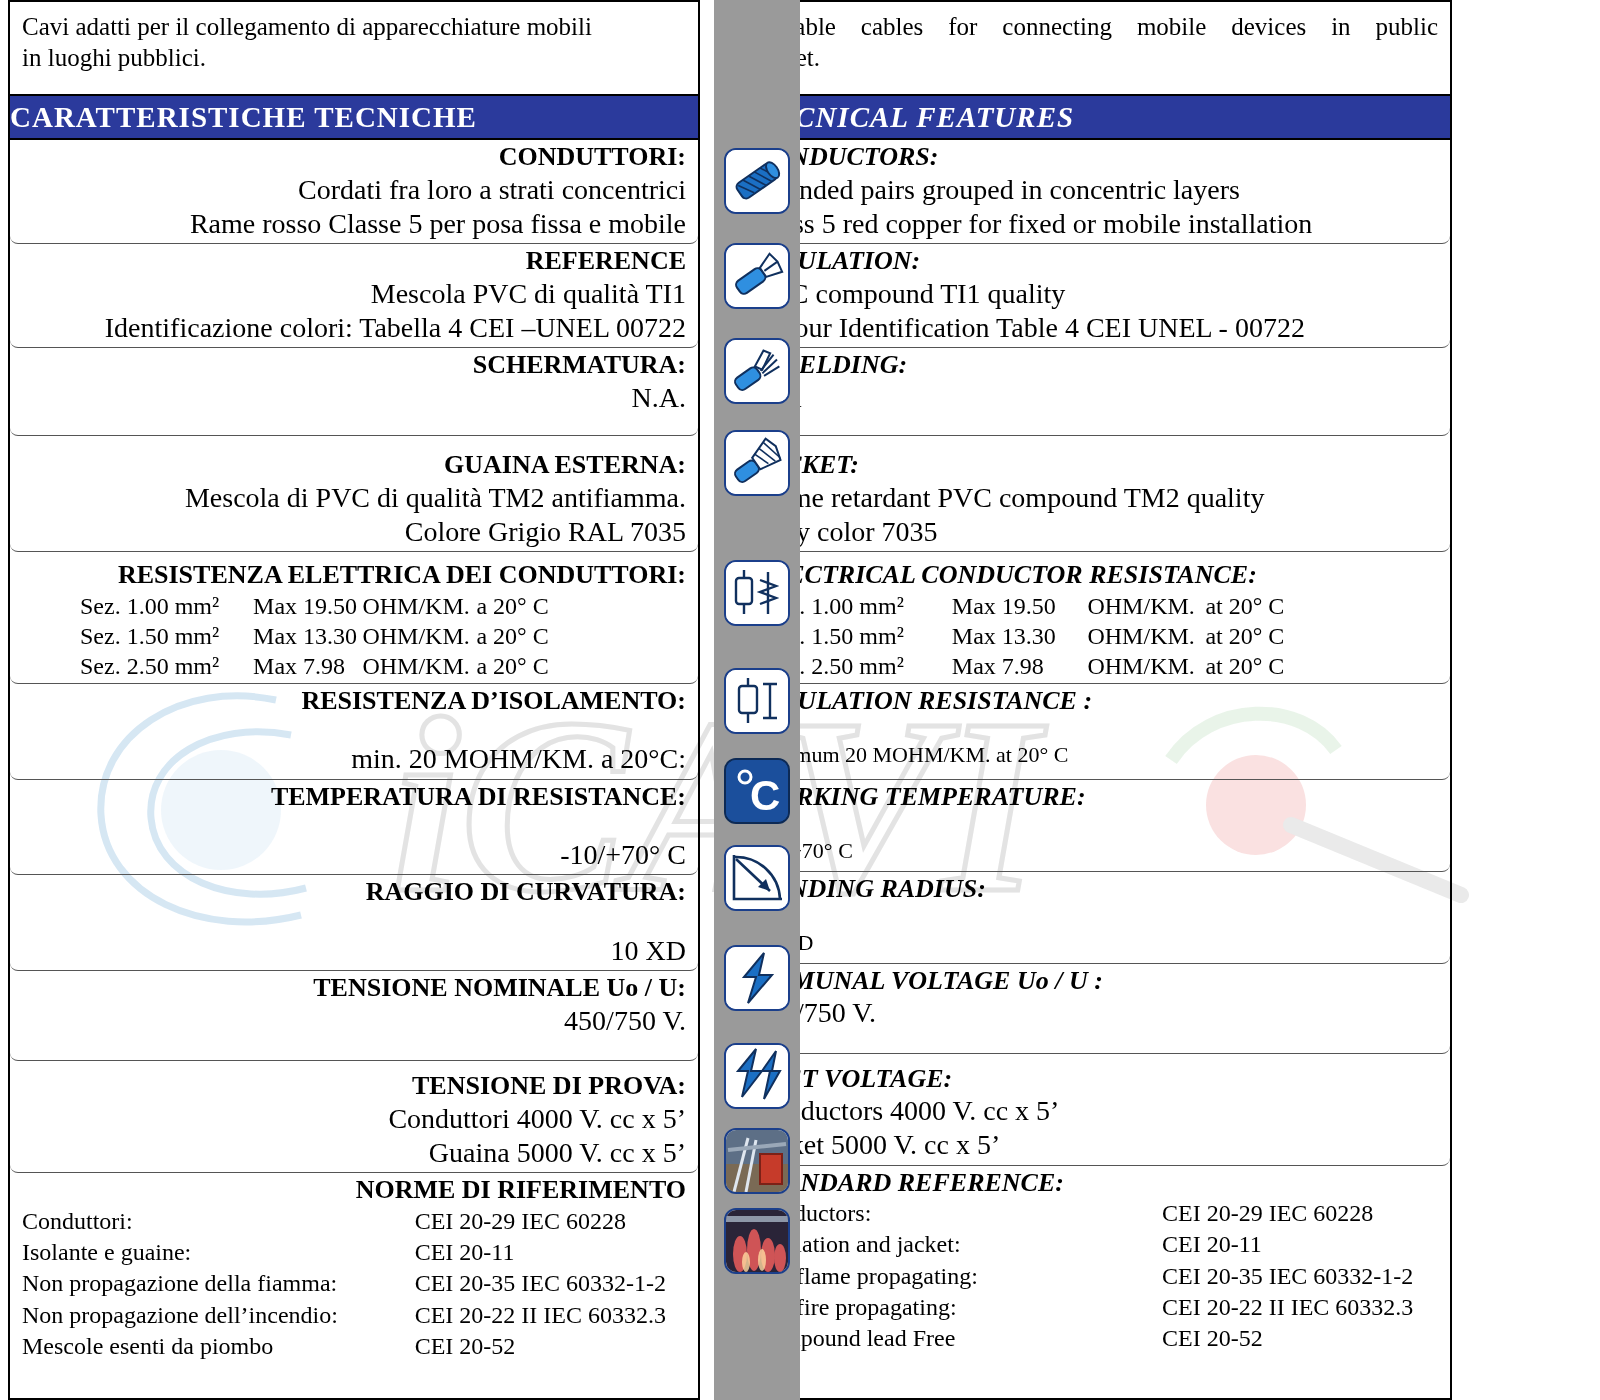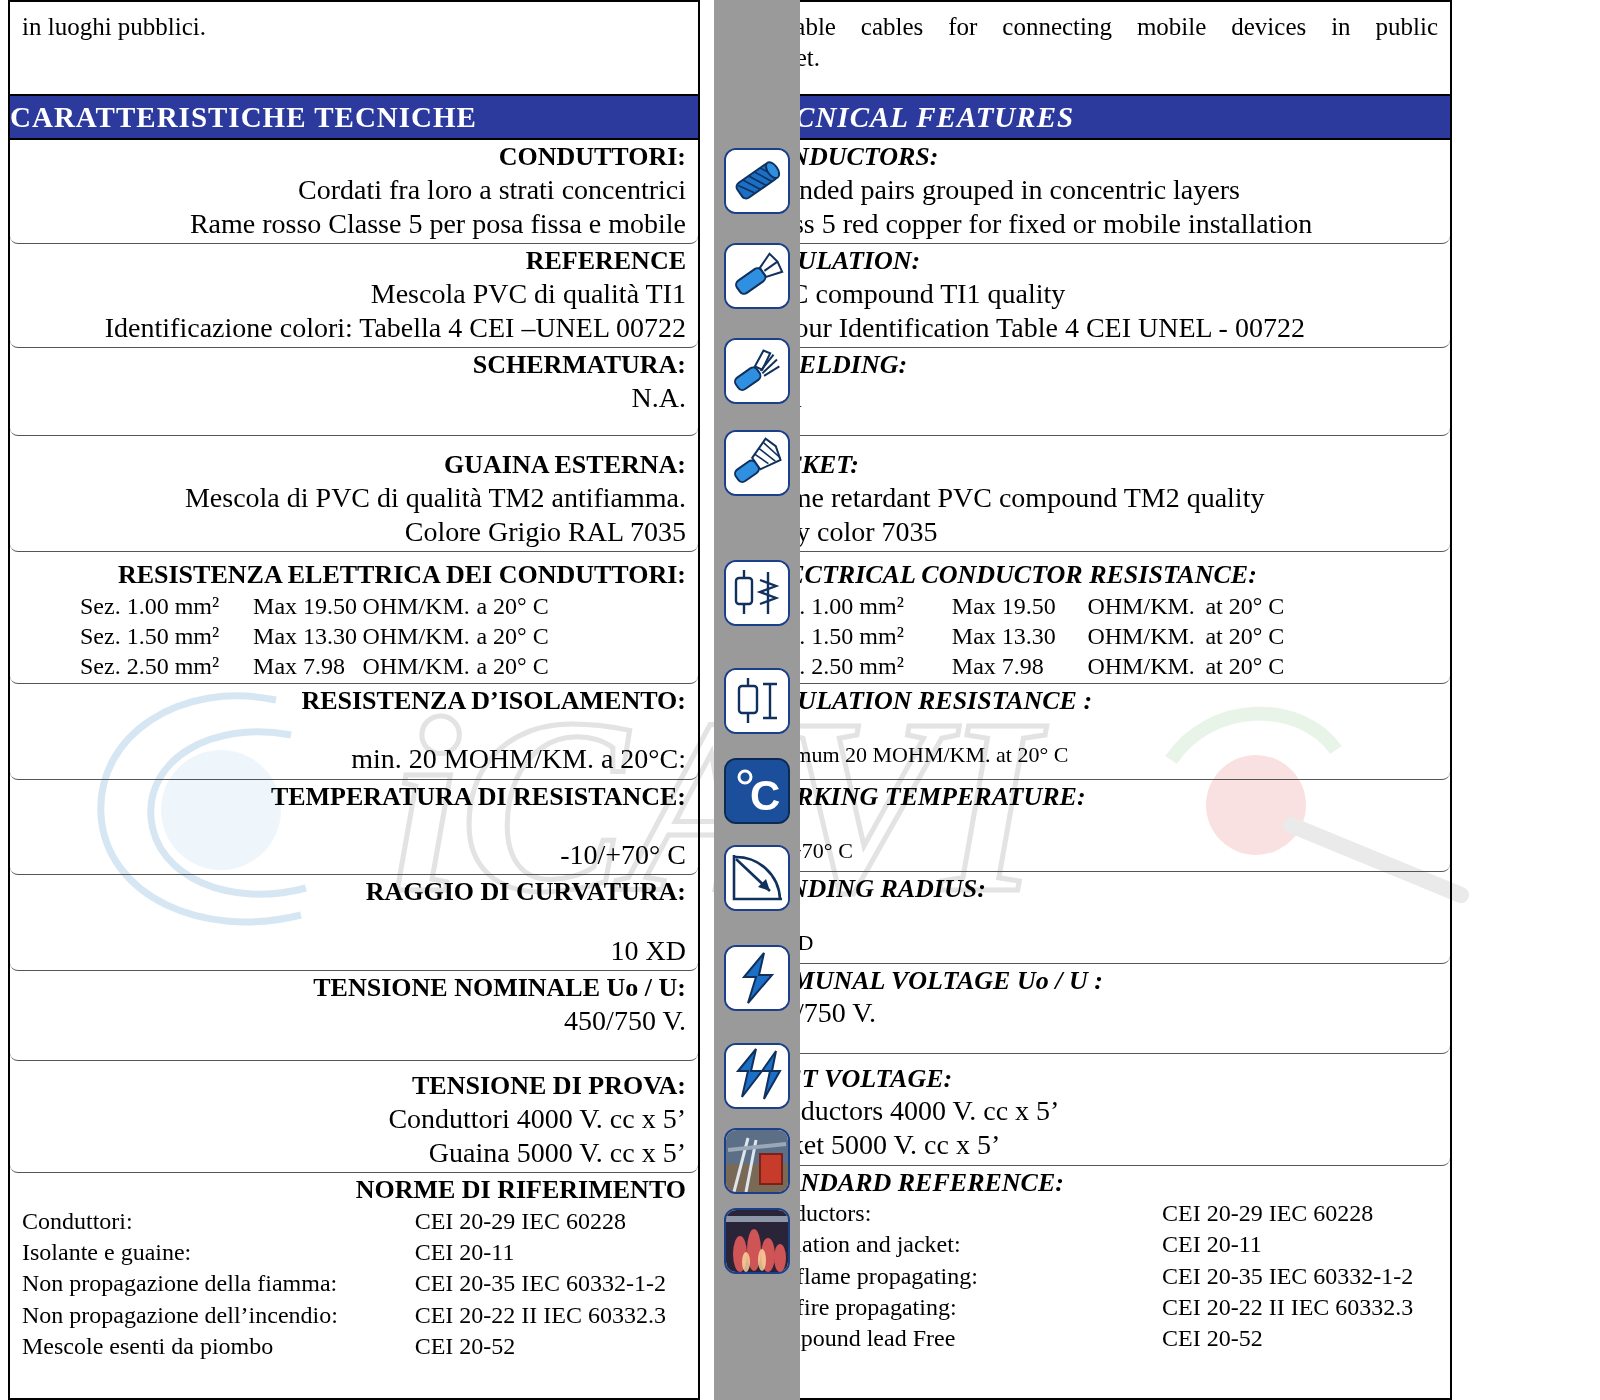--- a/index.html
+++ b/index.html
@@ -339,20 +339,21 @@
     </svg>
   </div>
 
 </div>
 
 <div class="page">
 
   <div class="col col-it it">
 
     <div class="intro just">
+      <span>Cavi adatti per il collegamento di apparecchiature mobili</span>
       <span>in luoghi pubblici.</span>
     </div>
 
     <div class="titlebar it">CARATTERISTICHE TECNICHE</div>
 
     <div class="rows">
 
       <div class="row">
         <div class="heading">CONDUTTORI:</div>
         <div class="sub">Cordati fra loro a strati concentrici</div>

